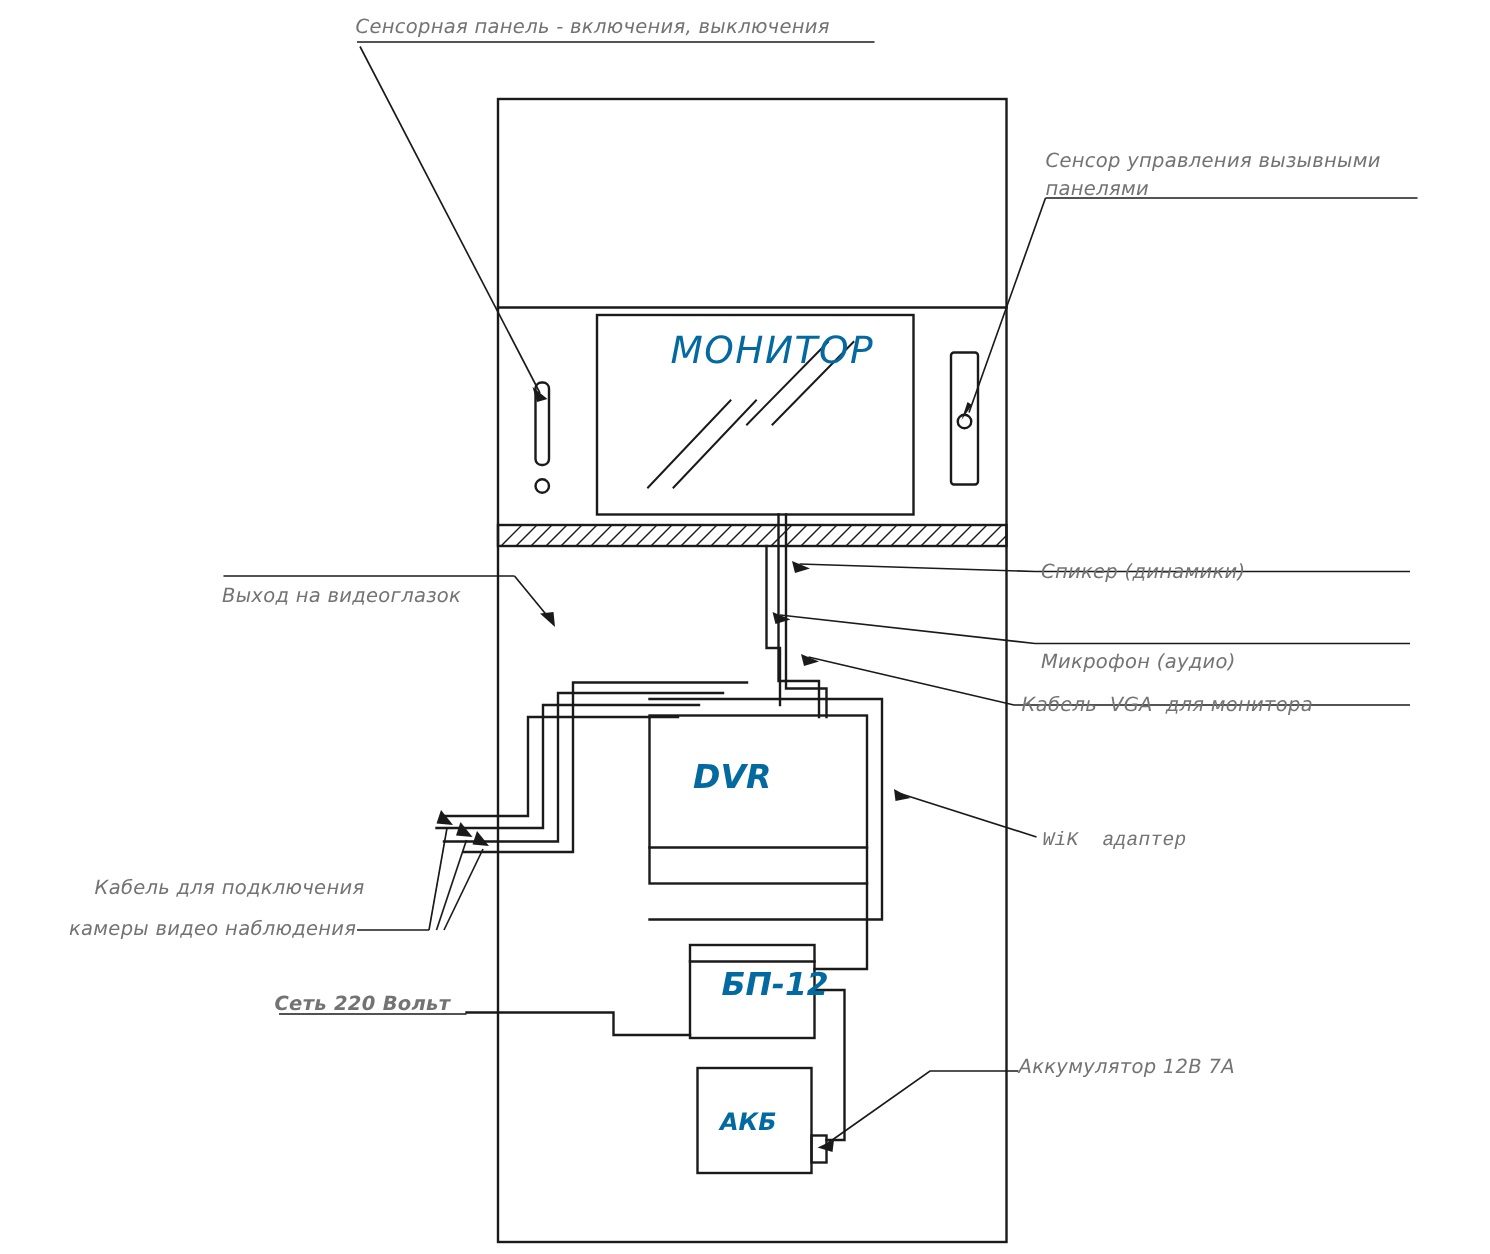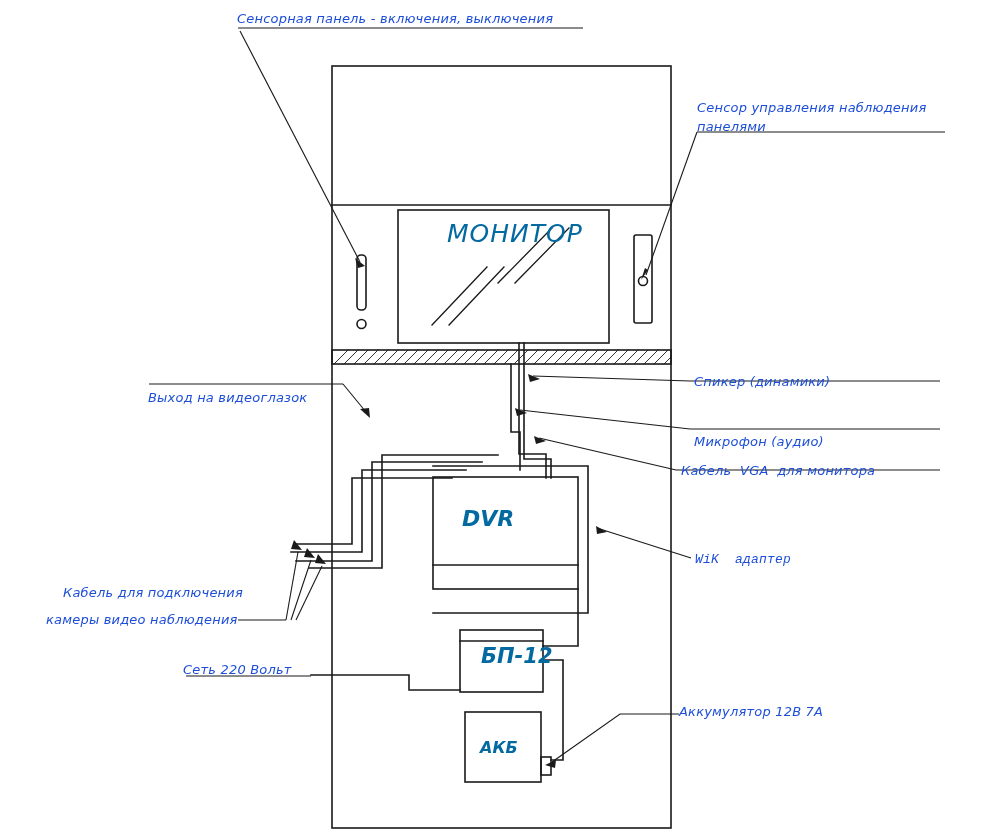--- a/index.html
+++ b/index.html
@@ -22,21 +22,21 @@
     left: 0;
     top: 0;
     width: 993px;
     height: 836px;
   }
   .lbl {
     position: absolute;
     font-family: "DejaVu Sans", sans-serif;
     font-style: italic;
     font-size: 13px;
-    color: #1d4ed8;
+    color: #737373;
     white-space: pre;
     line-height: 17px;
     letter-spacing: 0.2px;
   }
   .bigtxt {
     position: absolute;
     font-family: "DejaVu Sans", sans-serif;
     font-style: italic;
     color: #0369a1;
     white-space: pre;
@@ -186,25 +186,25 @@
       <polygon points="556,760 545,765 555,768"></polygon>
     </g>
   </svg>
 
   <div class="bigtxt t-monitor" style="left:447px; top:219px;">МОНИТОР</div>
   <div class="bigtxt t-dvr" style="left:462px; top:506px;">DVR</div>
   <div class="bigtxt t-bp" style="left:469px; top:644px;margin-left:12px;">БП-12</div>
   <div class="bigtxt t-akb" style="left:480px; top:738px;">АКБ</div>
 
   <div class="lbl" style="left:237px; top:10px;">Сенсорная панель - включения, выключения</div>
-  <div class="lbl" style="left:697px; top:99px;">Сенсор управления наблюдения</div>
+  <div class="lbl" style="left:697px; top:99px;">Сенсор управления вызывными</div>
   <div class="lbl" style="left:697px; top:118px;">панелями</div>
   <div class="lbl" style="left:148px; top:389px;font-style:italic;">Выход на видеоглазок</div>
   <div class="lbl" style="left:694px; top:373px;">Спикер (динамики)</div>
   <div class="lbl" style="left:694px; top:421px;margin-top:12px;">Микрофон (аудио)</div>
   <div class="lbl" style="left:681px; top:462px;">Кабель  VGA  для монитора</div>
   <div class="lbl" style="left:695px; top:551px;font-family:Liberation Mono, monospace;">WiK  адаптер</div>
   <div class="lbl" style="left:63px; top:584px;">Кабель для подключения</div>
   <div class="lbl" style="left:46px; top:611px;">камеры видео наблюдения</div>
-  <div class="lbl" style="left:183px; top:661px;">Сеть 220 Вольт</div>
+  <div class="lbl" style="left:183px; top:661px;font-weight:bold;">Сеть 220 Вольт</div>
   <div class="lbl" style="left:679px; top:703px;">Аккумулятор 12В 7А</div>
 
 </div>
 
 </body></html>

